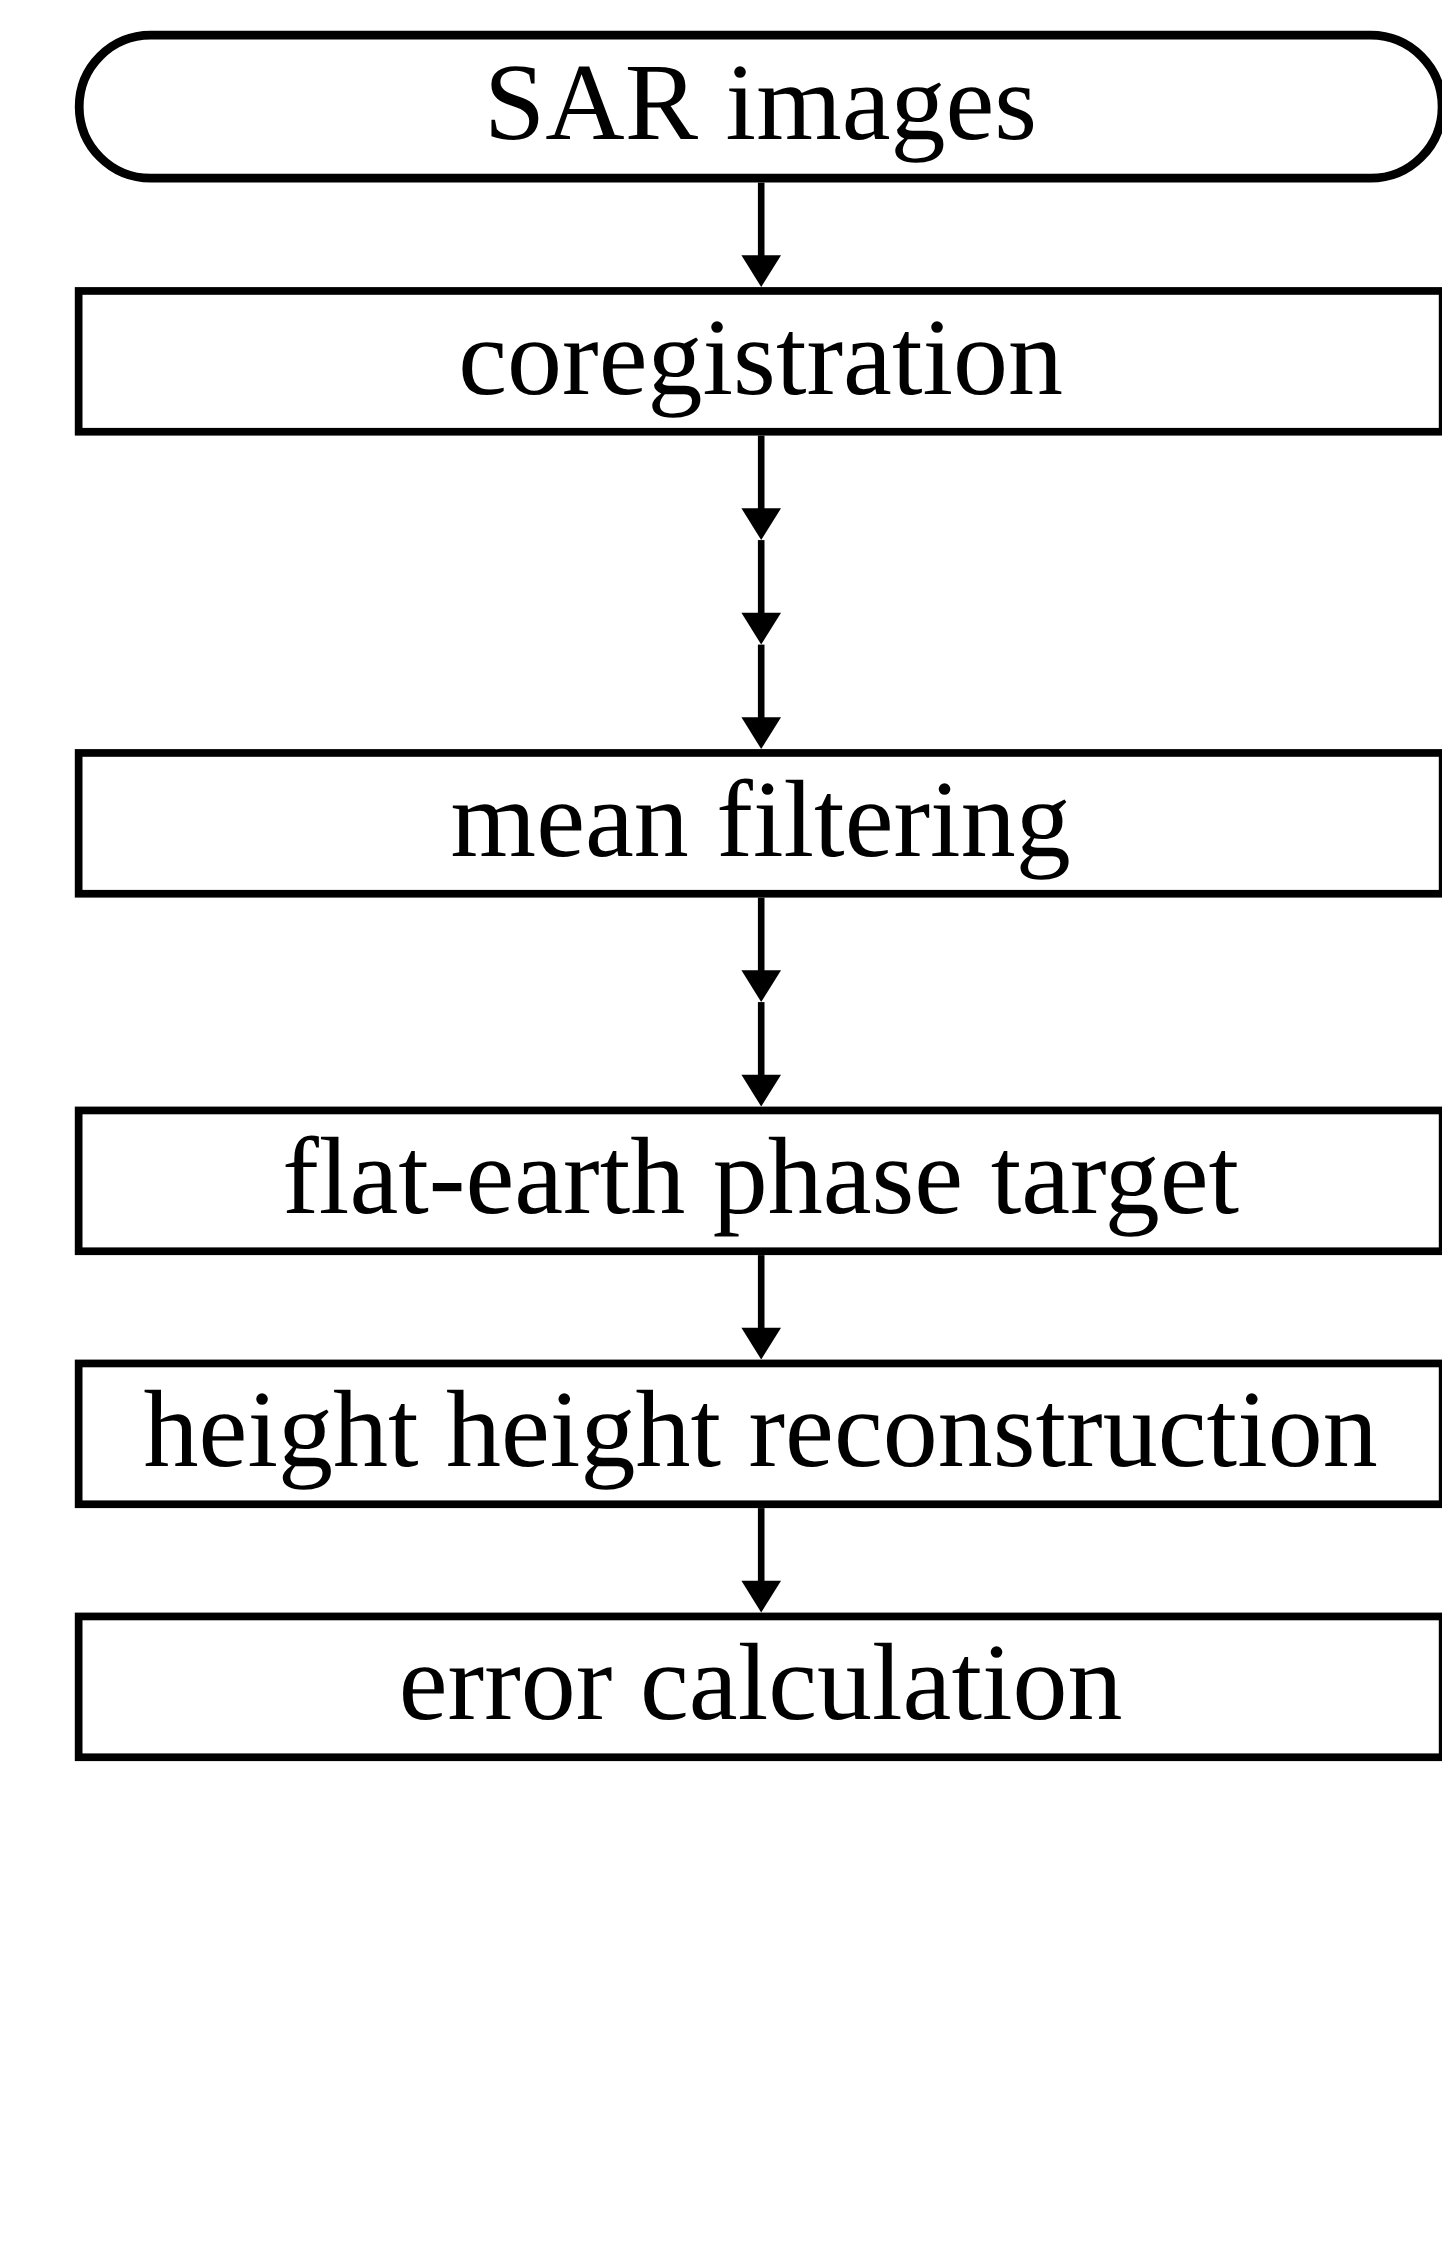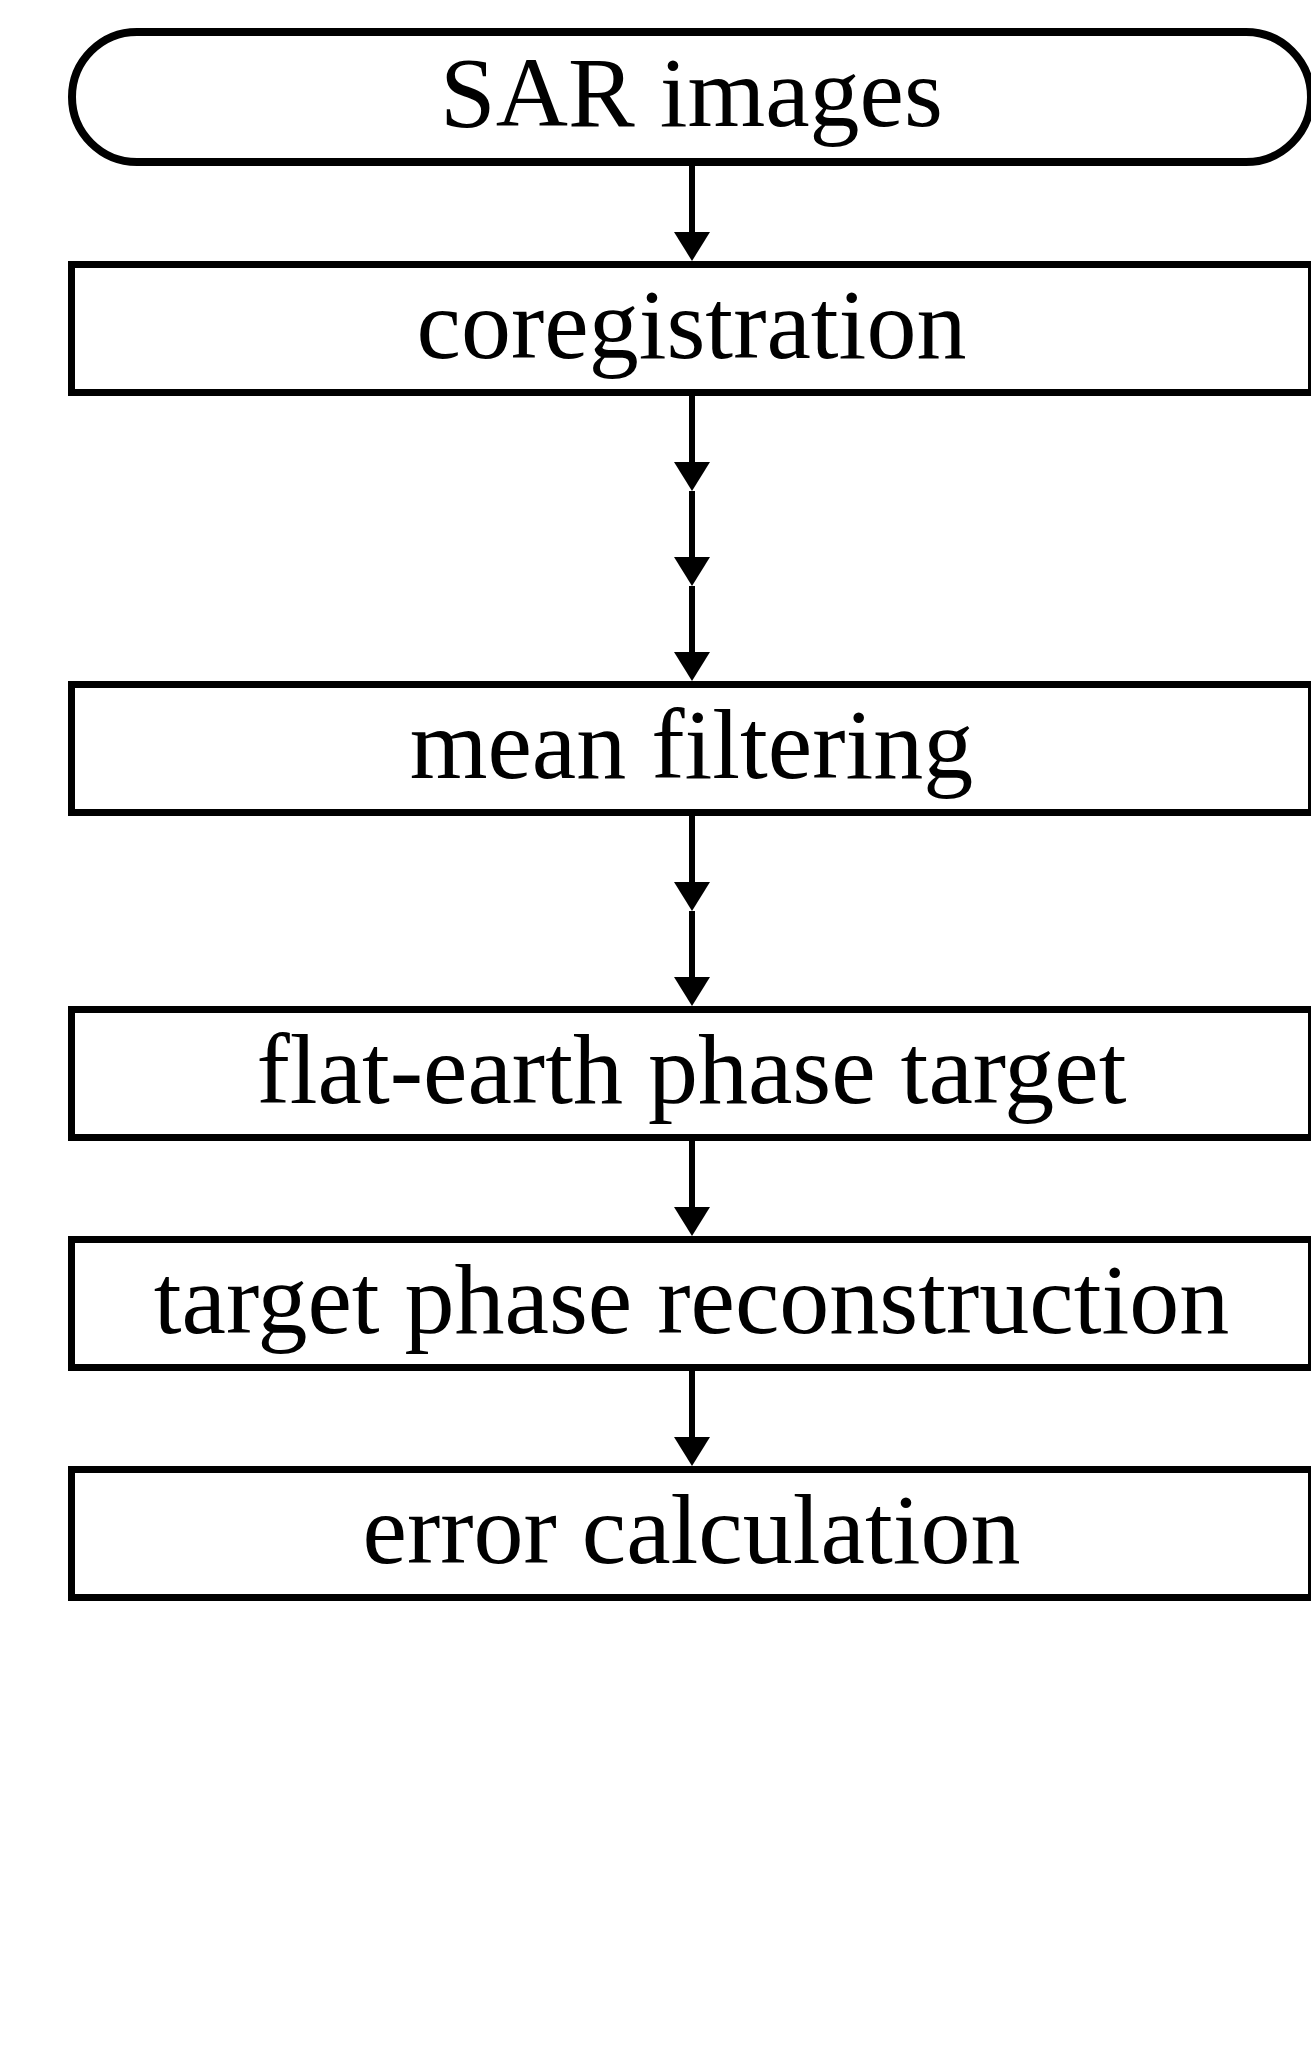--- a/index.html
+++ b/index.html
@@ -124,21 +124,21 @@
     <div class="node">
       <span class="label">flat-earth phase target</span>
     </div>
 
     <div class="arrow">
       <div class="shaft"></div>
       <div class="head"></div>
     </div>
 
     <div class="node">
-      <span class="label">target phase reconstruction</span>
+      <span class="label">height height reconstruction</span>
     </div>
 
     <div class="arrow">
       <div class="shaft"></div>
       <div class="head"></div>
     </div>
 
     <div class="node">
       <span class="label">error calculation</span>
     </div>

